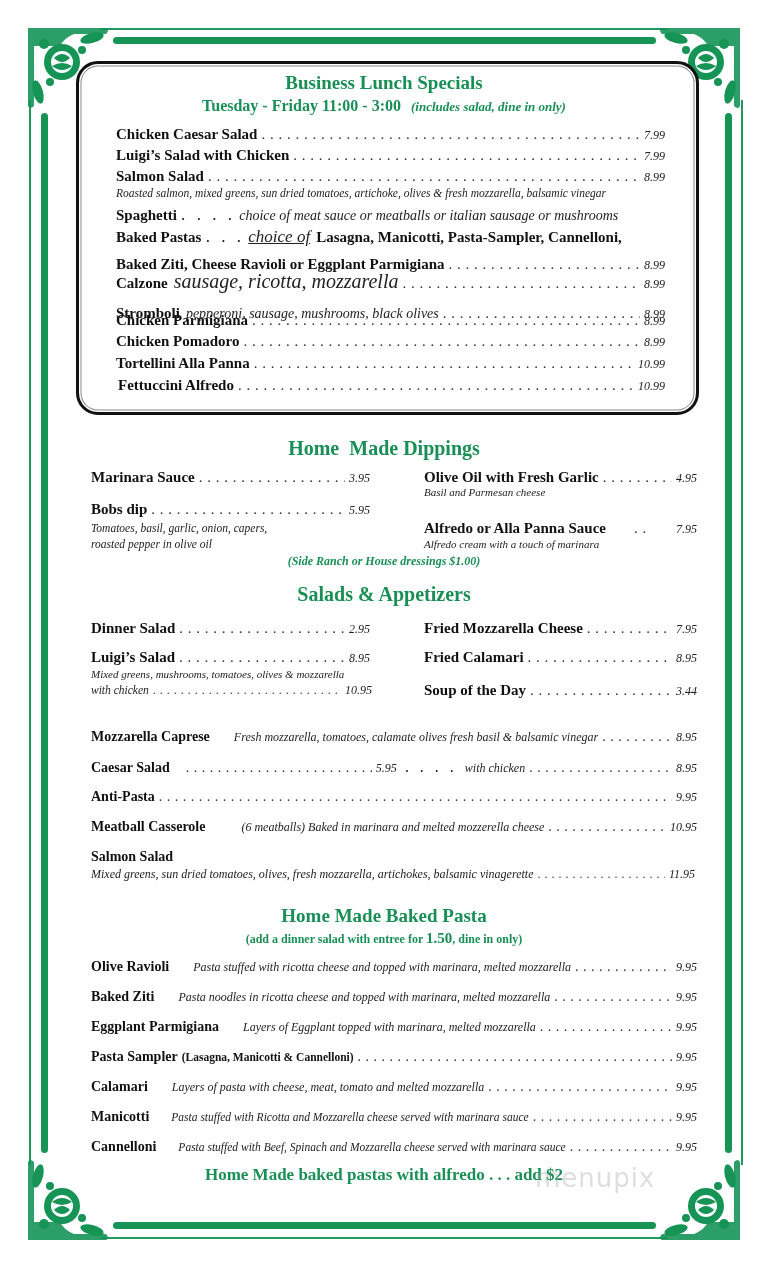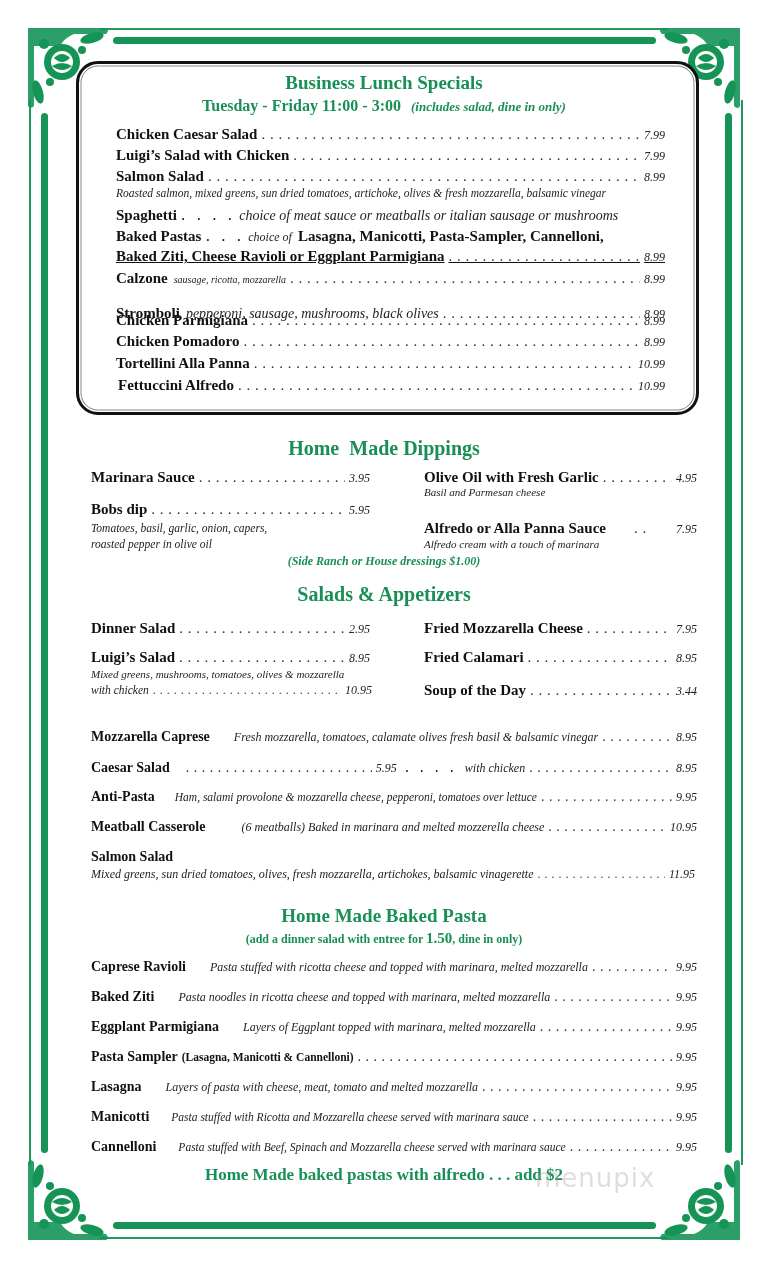--- a/index.html
+++ b/index.html
@@ -118,31 +118,31 @@
 <div class="sub" style="left:116px;top:187px;font-size:11.5px;">Roasted salmon, mixed greens, sun dried tomatoes, artichoke, olives &amp; fresh mozzarella, balsamic vinegar</div>
 
 <div class="row f15" style="left:116px;top:206px;width:549px;">
   <span class="name">Spaghetti</span>
   <span style="letter-spacing:3px;margin:0 4px;">. . . .</span>
   <span class="desc" style="font-size:14px;">choice of meat sauce or meatballs or italian sausage or mushrooms</span>
 </div>
 <div class="row f15" style="left:116px;top:227px;width:549px;">
   <span class="name">Baked Pastas</span>
   <span style="letter-spacing:3px;margin:0 4px;">. . .</span>
-  <span class="desc" style="font-size:12px;margin-right:6px;">choice of</span>
+  <span class="desc" style="font-size:17px;margin-right:6px;text-decoration:underline;">choice of</span>
   <span class="name">Lasagna, Manicotti, Pasta-Sampler, Cannelloni,</span>
 </div>
-<div class="row f15" style="left:116px;top:248px;width:549px;text-decoration:underline;">
+<div class="row f15" style="left:116px;top:256px;width:549px;">
   <span class="name">Baked Ziti, Cheese Ravioli or Eggplant Parmigiana</span>
   <span class="dots"></span>
   <span class="price">8.99</span>
 </div>
 <div class="row f15" style="left:116px;top:270px;width:549px;">
   <span class="name">Calzone</span>
-  <span class="desc" style="font-size:10px;margin-left:6px;">sausage, ricotta, mozzarella</span>
+  <span class="desc" style="font-size:20px;margin-left:6px;">sausage, ricotta, mozzarella</span>
   <span class="dots"></span>
   <span class="price">8.99</span>
 </div>
 <div class="row f15" style="left:116px;top:291px;width:549px;margin-top:14px;">
   <span class="name">Stromboli</span>
   <span class="desc" style="font-size:14px;margin-left:6px;">pepperoni, sausage, mushrooms, black olives</span>
   <span class="dots"></span>
   <span class="price">8.99</span>
 </div>
 <div class="row f15" style="left:116px;top:312px;width:549px;">
@@ -241,21 +241,20 @@
   <span class="name">Caesar Salad</span>
   <span class="dots" style="flex:0 0 186px;margin-left:16px;"></span>
   <span class="price">5.95</span>
   <span style="letter-spacing:3px;margin:0 8px;">. . . .</span>
   <span class="desc f12">with chicken</span>
   <span class="dots"></span>
   <span class="price">8.95</span>
 </div>
 <div class="row f14" style="left:91px;top:789px;width:606px;">
   <span class="name">Anti-Pasta</span>
-  <span class="desc f11" style="margin-left:20px;">Ham, salami provolone &amp; mozzarella cheese, pepperoni, tomatoes over lettuce</span>
   <span class="dots"></span>
   <span class="price">9.95</span>
 </div>
 <div class="row f14" style="left:91px;top:819px;width:606px;">
   <span class="name">Meatball Casserole</span>
   <span class="desc f12" style="margin-left:36px;">(6 meatballs) Baked in marinara and melted mozzerella cheese</span>
   <span class="dots"></span>
   <span class="price">10.95</span>
 </div>
 <div class="row f14" style="left:91px;top:849px;width:606px;">
@@ -266,21 +265,21 @@
   <span class="dots" style="font-size:12px;"></span>
   <span class="price">11.95</span>
 </div>
 
 <div class="h1" style="top:905px;font-size:19px;">Home Made Baked Pasta</div>
 <div class="h1" style="top:930px;font-size:12px;">
   <span>(add a dinner salad with entree for </span><span style="font-size:15px;">1.50</span><span>, dine in only)</span>
 </div>
 
 <div class="row f14" style="left:91px;top:959px;width:606px;">
-  <span class="name">Caprese Ravioli</span>
+  <span class="name">Olive Ravioli</span>
   <span class="desc f12" style="margin-left:24px;">Pasta stuffed with ricotta cheese and topped with marinara, melted mozzarella</span>
   <span class="dots"></span>
   <span class="price">9.95</span>
 </div>
 <div class="row f14" style="left:91px;top:989px;width:606px;">
   <span class="name">Baked Ziti</span>
   <span class="desc f12" style="margin-left:24px;font-style:italic;">Pasta noodles in ricotta cheese and topped with marinara, melted mozzarella</span>
   <span class="dots"></span>
   <span class="price">9.95</span>
 </div>
@@ -290,21 +289,21 @@
   <span class="dots"></span>
   <span class="price">9.95</span>
 </div>
 <div class="row f14" style="left:91px;top:1049px;width:606px;">
   <span class="name">Pasta Sampler</span>
   <span class="name" style="font-size:11.5px;margin-left:4px;">(Lasagna, Manicotti &amp; Cannelloni)</span>
   <span class="dots"></span>
   <span class="price">9.95</span>
 </div>
 <div class="row f14" style="left:91px;top:1079px;width:606px;">
-  <span class="name">Lasagna</span>
+  <span class="name">Calamari</span>
   <span class="desc f12" style="margin-left:24px;">Layers of pasta with cheese, meat, tomato and melted mozzarella</span>
   <span class="dots"></span>
   <span class="price">9.95</span>
 </div>
 <div class="row f14" style="left:91px;top:1109px;width:606px;">
   <span class="name">Manicotti</span>
   <span class="desc f11" style="margin-left:22px;">Pasta stuffed with Ricotta and Mozzarella cheese served with marinara sauce</span>
   <span class="dots"></span>
   <span class="price">9.95</span>
 </div>

